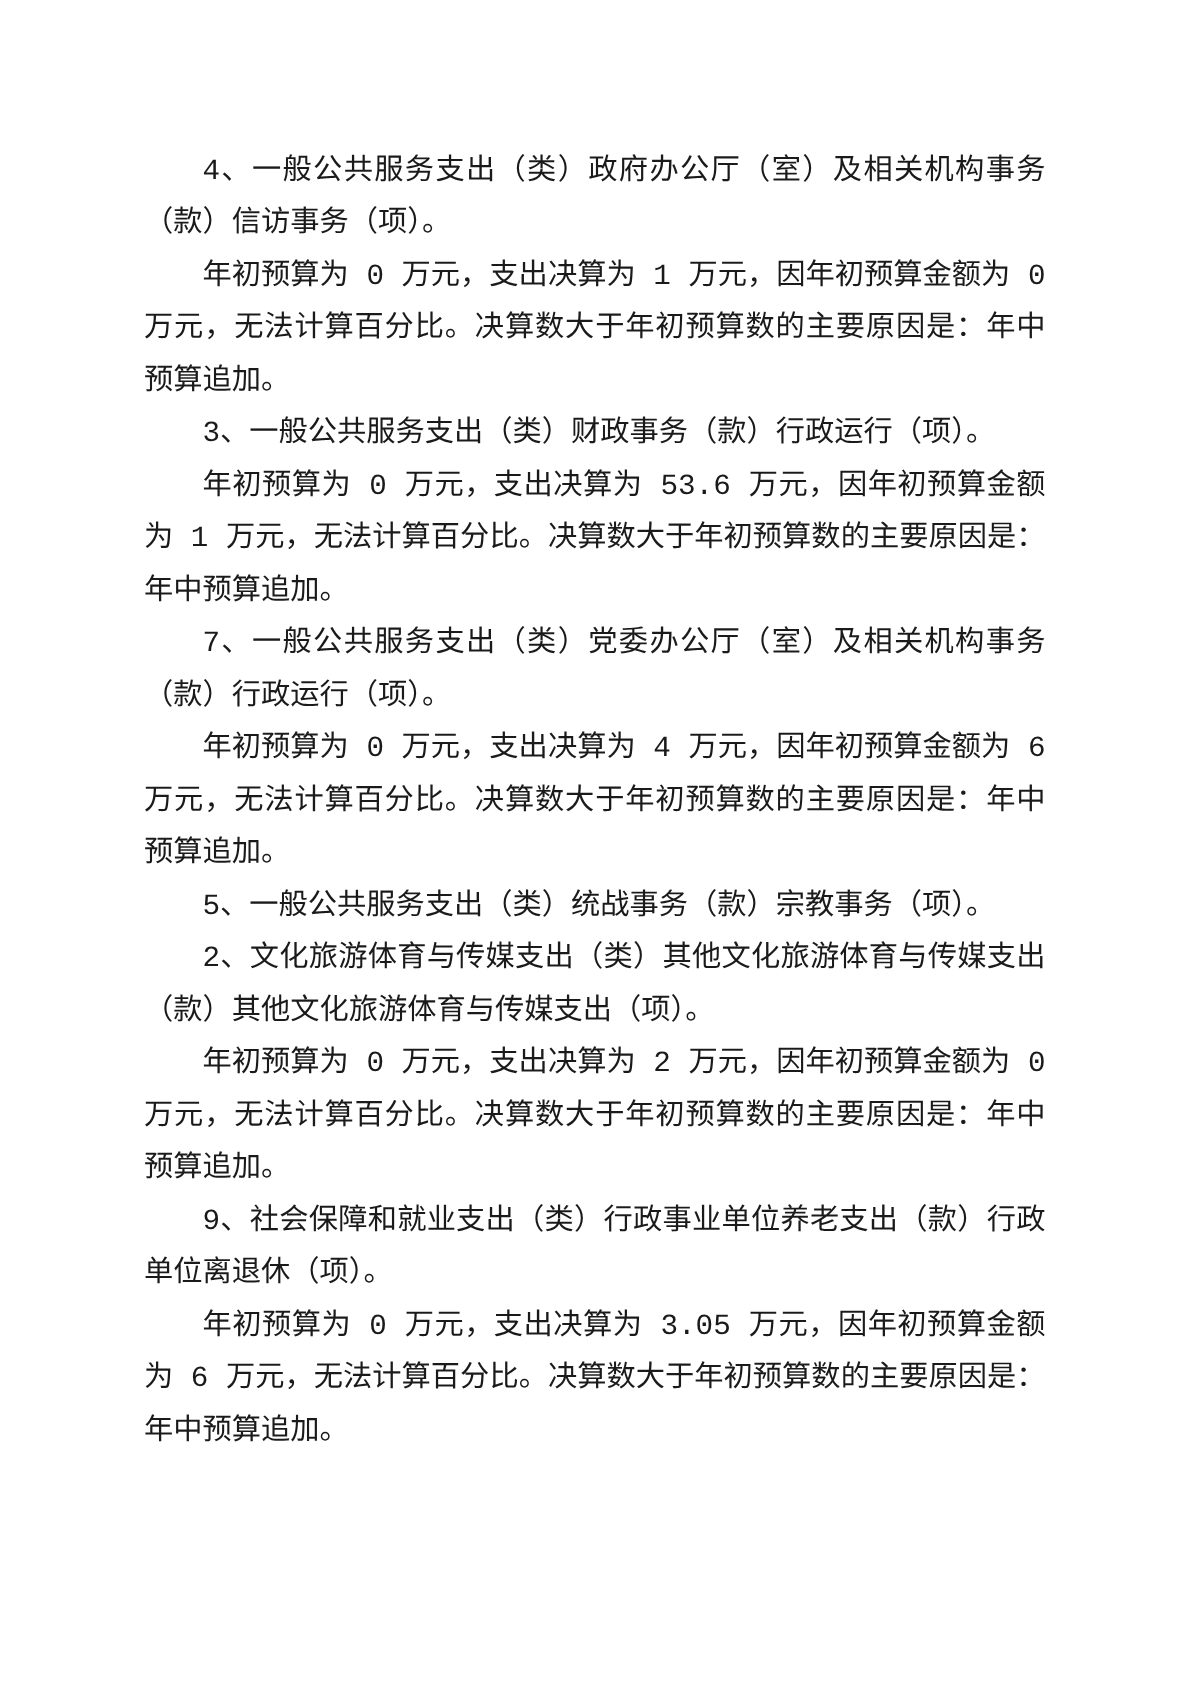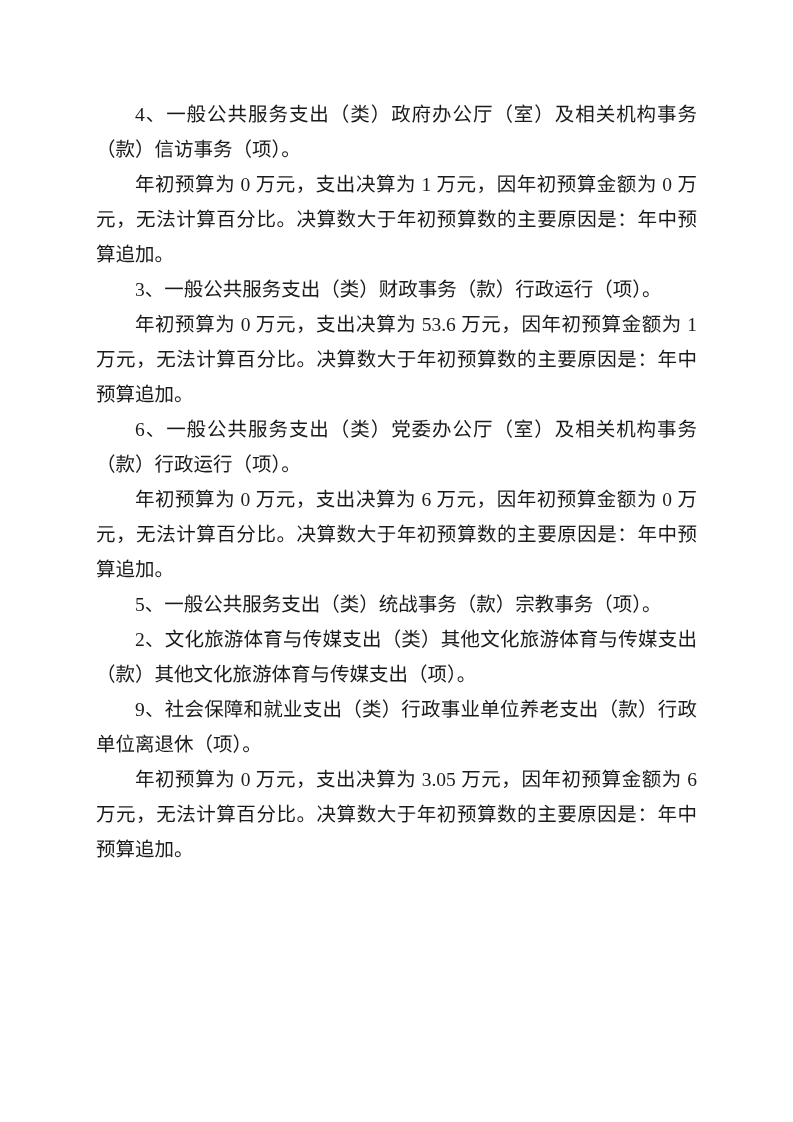--- a/index.html
+++ b/index.html
@@ -13,21 +13,21 @@
     height: 1122px;
     background: #ffffff;
     overflow: hidden;
     margin: 0 auto;
   }
   .doc {
     position: absolute;
     top: 97px;
     left: 96px;
     width: 601px;
-    font-family: Liberation Serif, serif;
+    font-family: Liberation Mono, monospace;
     font-size: 19.5px;
     line-height: 35px;
     color: #1a1a1a;
     text-align: justify;
   }
   .para {
     margin: 0;
     padding: 0;
     text-indent: 2em;
     word-break: break-all;
@@ -43,30 +43,31 @@
       <p class="para">4、一般公共服务支出（类）政府办公厅（室）及相关机构事务（款）信访事务（项）。</p>
       <p class="para">年初预算为 0 万元，支出决算为 1 万元，因年初预算金额为 0 万元，无法计算百分比。决算数大于年初预算数的主要原因是：年中预算追加。</p>
     </section>
 
     <section>
       <p class="para">3、一般公共服务支出（类）财政事务（款）行政运行（项）。</p>
       <p class="para">年初预算为 0 万元，支出决算为 53.6 万元，因年初预算金额为 1 万元，无法计算百分比。决算数大于年初预算数的主要原因是：年中预算追加。</p>
     </section>
 
     <section>
-      <p class="para">6、一般公共服务支出（类）党委办公厅（室）及相关机构事务（款）行政运行（项）。</p>
-      <p class="para">年初预算为 0 万元，支出决算为 6 万元，因年初预算金额为 0 万元，无法计算百分比。决算数大于年初预算数的主要原因是：年中预算追加。</p>
+      <p class="para">7、一般公共服务支出（类）党委办公厅（室）及相关机构事务（款）行政运行（项）。</p>
+      <p class="para">年初预算为 0 万元，支出决算为 4 万元，因年初预算金额为 6 万元，无法计算百分比。决算数大于年初预算数的主要原因是：年中预算追加。</p>
     </section>
 
     <section>
       <p class="para">5、一般公共服务支出（类）统战事务（款）宗教事务（项）。</p>
     </section>
 
     <section>
       <p class="para">2、文化旅游体育与传媒支出（类）其他文化旅游体育与传媒支出（款）其他文化旅游体育与传媒支出（项）。</p>
+      <p class="para">年初预算为 0 万元，支出决算为 2 万元，因年初预算金额为 0 万元，无法计算百分比。决算数大于年初预算数的主要原因是：年中预算追加。</p>
     </section>
 
     <section>
       <p class="para">9、社会保障和就业支出（类）行政事业单位养老支出（款）行政单位离退休（项）。</p>
       <p class="para">年初预算为 0 万元，支出决算为 3.05 万元，因年初预算金额为 6 万元，无法计算百分比。决算数大于年初预算数的主要原因是：年中预算追加。</p>
     </section>
 
   </div>
 </div>
 

